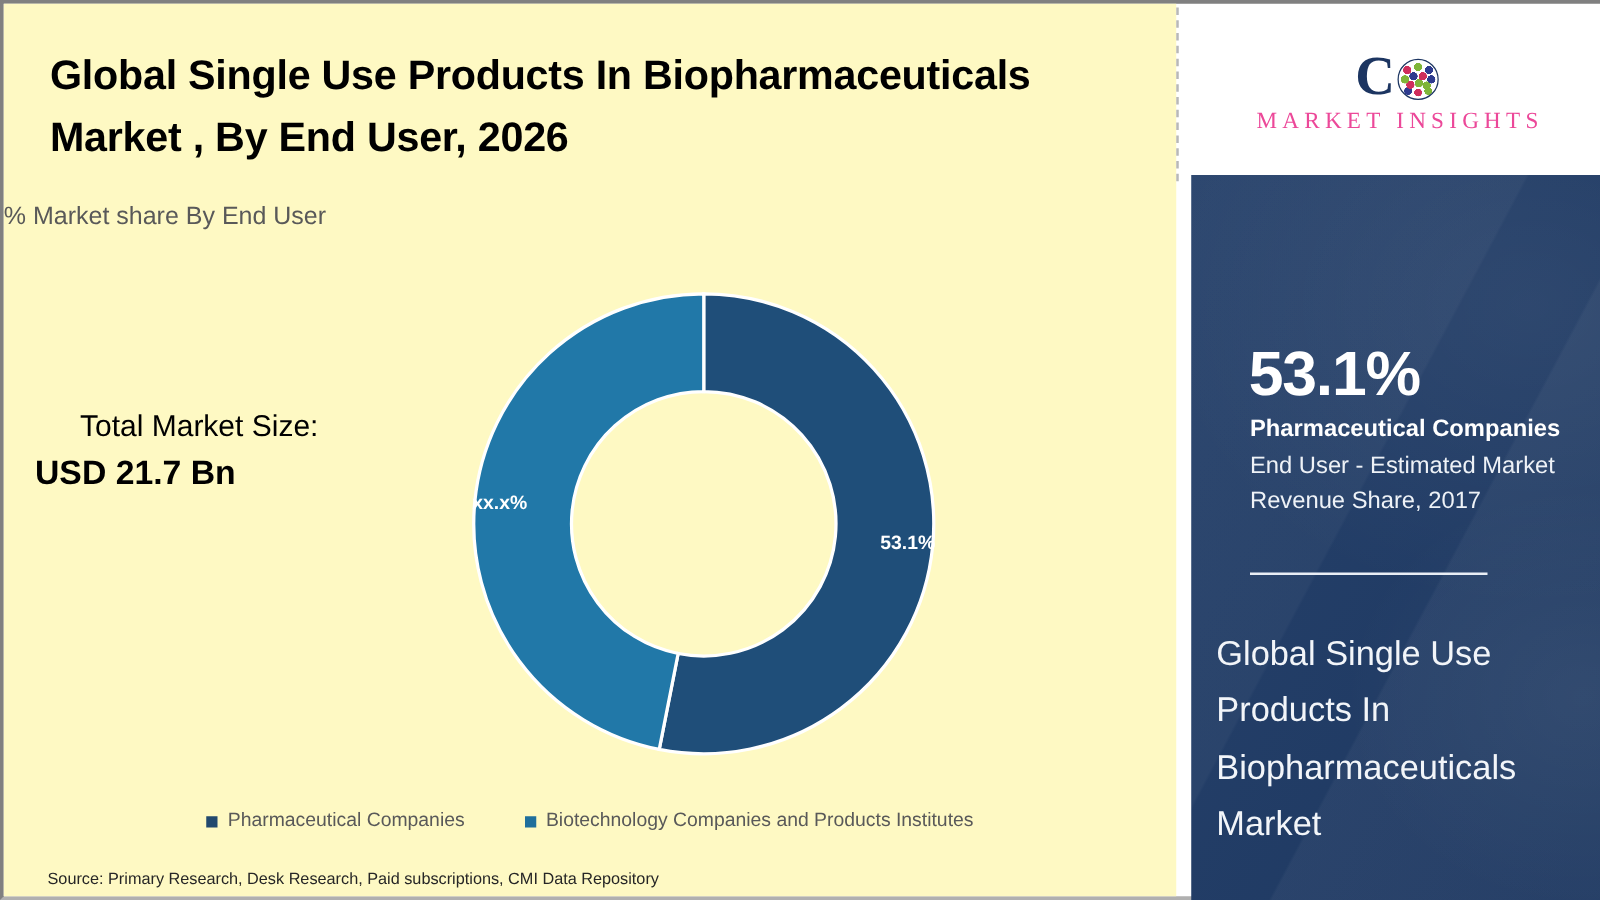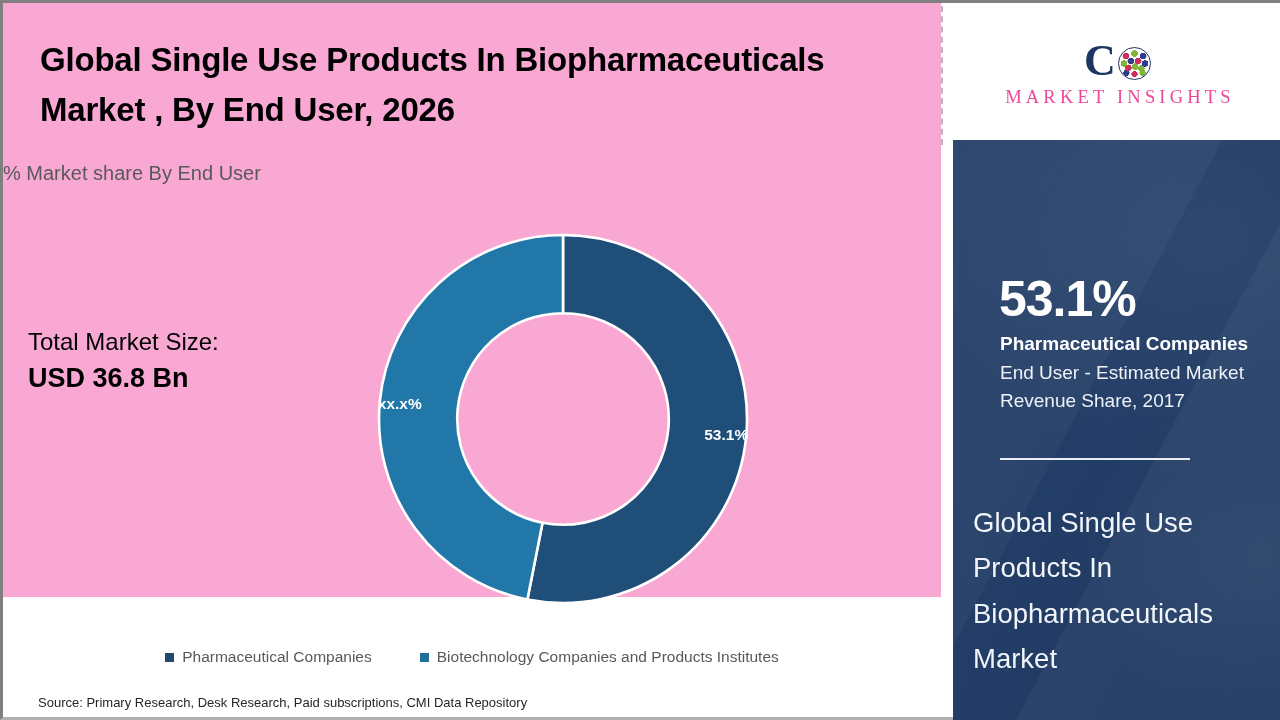--- a/index.html
+++ b/index.html
@@ -22,22 +22,22 @@
     border-left: 3px solid #808080;
     border-bottom: 3px solid #b0b0b0;
     border-right: 0;
   }
 
   
   .left-panel {
     position: absolute;
     left: 0; top: 0;
     width: 938px;
-    height: 594px;
-    background: #f9a8d4;
+    height: 714px;
+    background: #fef9c3;
   }
 
   .chart-title {
     position: absolute;
     left: 37px;
     top: 32px;
     width: 870px;
     font-size: 33px;
     font-weight: bold;
     line-height: 1.52;
@@ -61,20 +61,21 @@
     left: 25px;
     top: 322px;
     width: 300px;
   }
   .total-market .tm-label {
     font-size: 24px;
     color: #000000;
     font-weight: normal;
     line-height: 1.42;
     white-space: nowrap;
+    margin-left: 36px;
   }
   .total-market .tm-value {
     font-size: 27px;
     color: #000000;
     font-weight: bold;
     line-height: 1.42;
     white-space: nowrap;
   }
 
   
@@ -277,21 +278,21 @@
 <div id="infographic">
 
   <div class="left-panel">
 
     <div class="chart-title">Global Single Use Products In Biopharmaceuticals Market , By End User, 2026</div>
 
     <div class="chart-subtitle">% Market share By End User</div>
 
     <div class="total-market">
       <div class="tm-label">Total Market Size:</div>
-      <div class="tm-value">USD 36.8 Bn</div>
+      <div class="tm-value">USD 21.7 Bn</div>
     </div>
 
     <div class="donut-wrap">
       <svg id="donut-svg" width="376" height="376" viewBox="0 0 376 376">
           <path d="M 188 4 A 184 184 0 1 1 152.38689787864175 368.5206552095735 L 167.52246628021902 291.79937674550473 A 105.8 105.8 0 1 0 188 82.2 Z" fill="#1f4e79" stroke="#ffffff" stroke-width="2.6"></path>
           <text x="351.2228699618346" y="203.9466210032735" text-anchor="middle" dominant-baseline="central" class="slice-label">53.1%</text>
           <path d="M 152.38689787864175 368.5206552095735 A 184 184 0 0 1 187.99999999999997 4 L 187.99999999999997 82.2 A 105.8 105.8 0 0 0 167.52246628021902 291.79937674550473 Z" fill="#2178a8" stroke="#ffffff" stroke-width="2.6"></path>
           <text x="24.77713003816544" y="172.05337899672656" text-anchor="middle" dominant-baseline="central" class="slice-label">xx.x%</text>
         </svg>
     </div>

